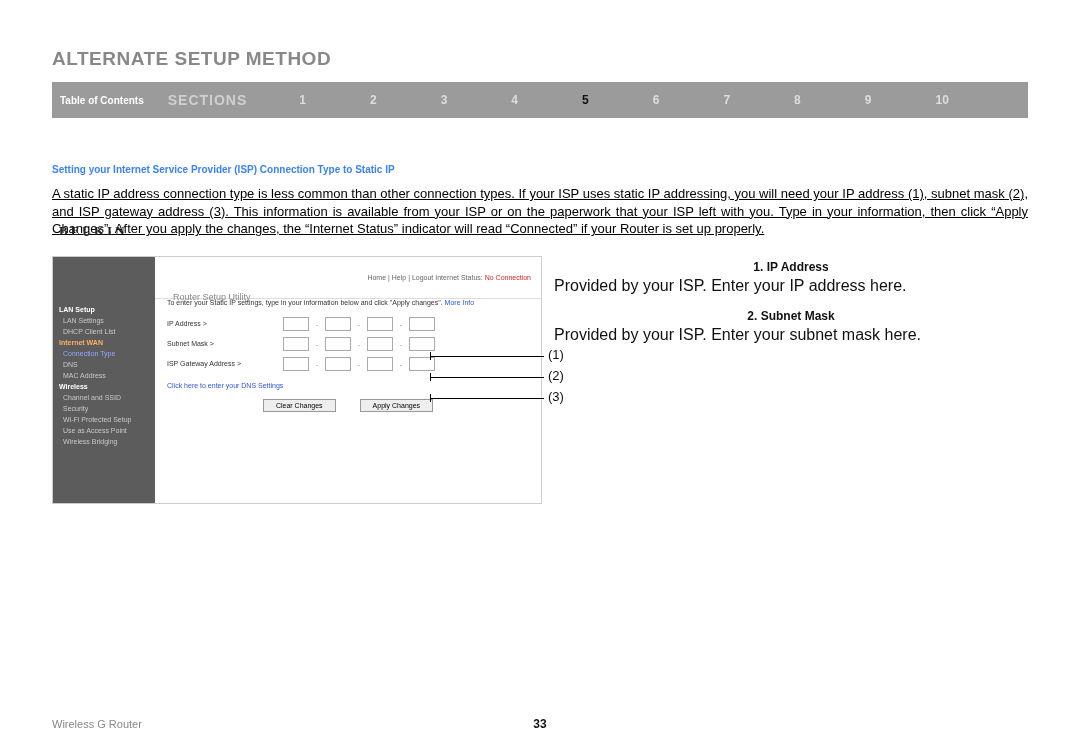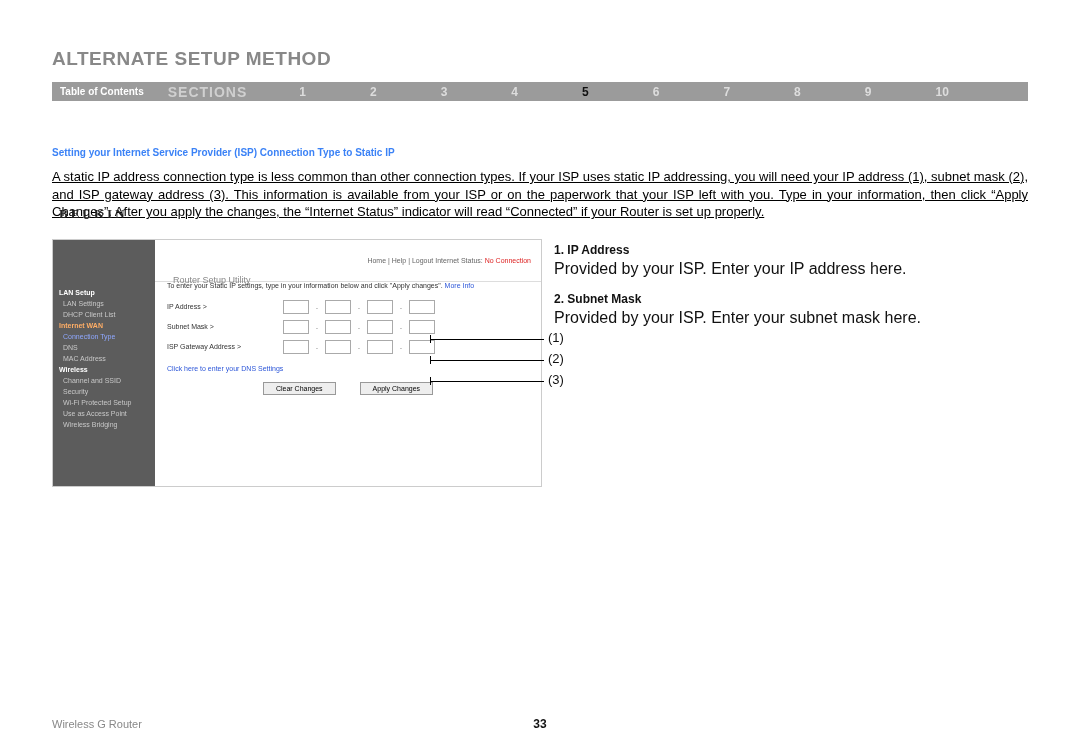--- a/index.html
+++ b/index.html
@@ -17,21 +17,21 @@
   .title {
     font-size: 19px;
     font-weight: bold;
     color: #888;
     letter-spacing: 0.5px;
     margin-bottom: 12px;
   }
   .nav-bar {
     background: #9b9b9b;
     color: #fff;
-    height: 19px;
+    height: 36px;
     display: flex;
     align-items: center;
     font-size: 10px;
     font-weight: bold;
     padding-left: 8px;
   }
   .toc { padding-right: 24px; }
   .sections-label {
     font-size: 14px;
     letter-spacing: 1px;
@@ -155,21 +155,21 @@
     padding: 10px 12px;
   }
   .rbtn {
     font-size: 7px;
     padding: 2px 12px;
     border: 1px solid #999;
     background: #eee;
   }
 
   .num-list .li { margin-bottom: 14px; }
-  .num-list .lbl { font-size: 12px; font-weight: bold; color: #111; }
+  .num-list .lbl { font-size: 12px; font-weight: bold; color: #111; text-align: center; }
   .num-list .txt { font-size: 16px; color: #111; margin-top: 3px; }
 
   .footer {
     position: absolute;
     bottom: 26px;
     left: 52px;
     right: 52px;
     display: flex;
     align-items: center;
     justify-content: space-between;

